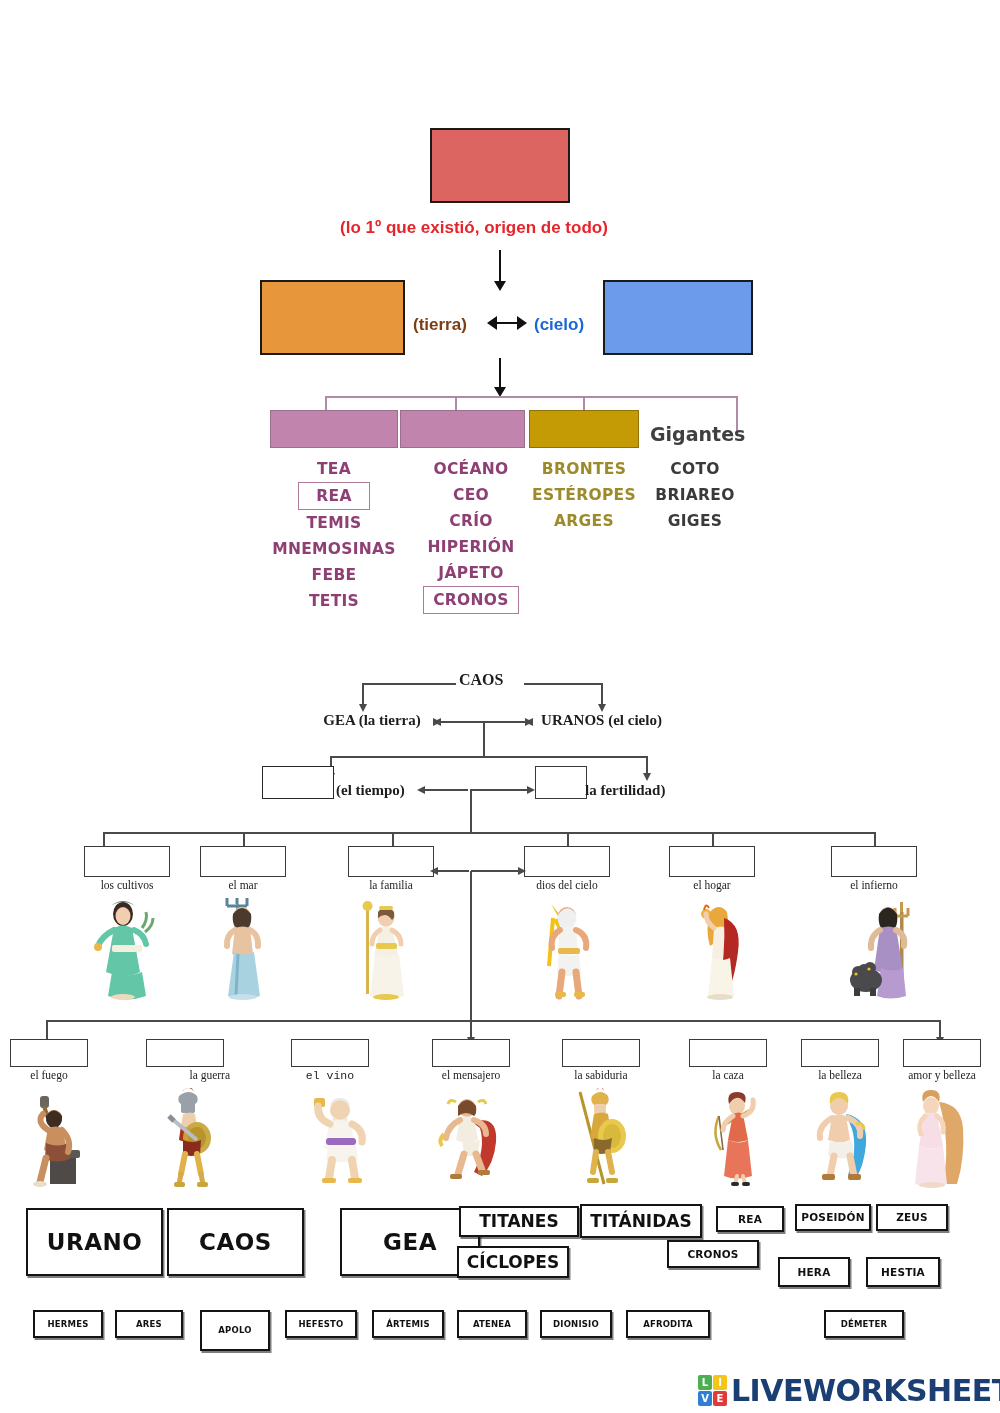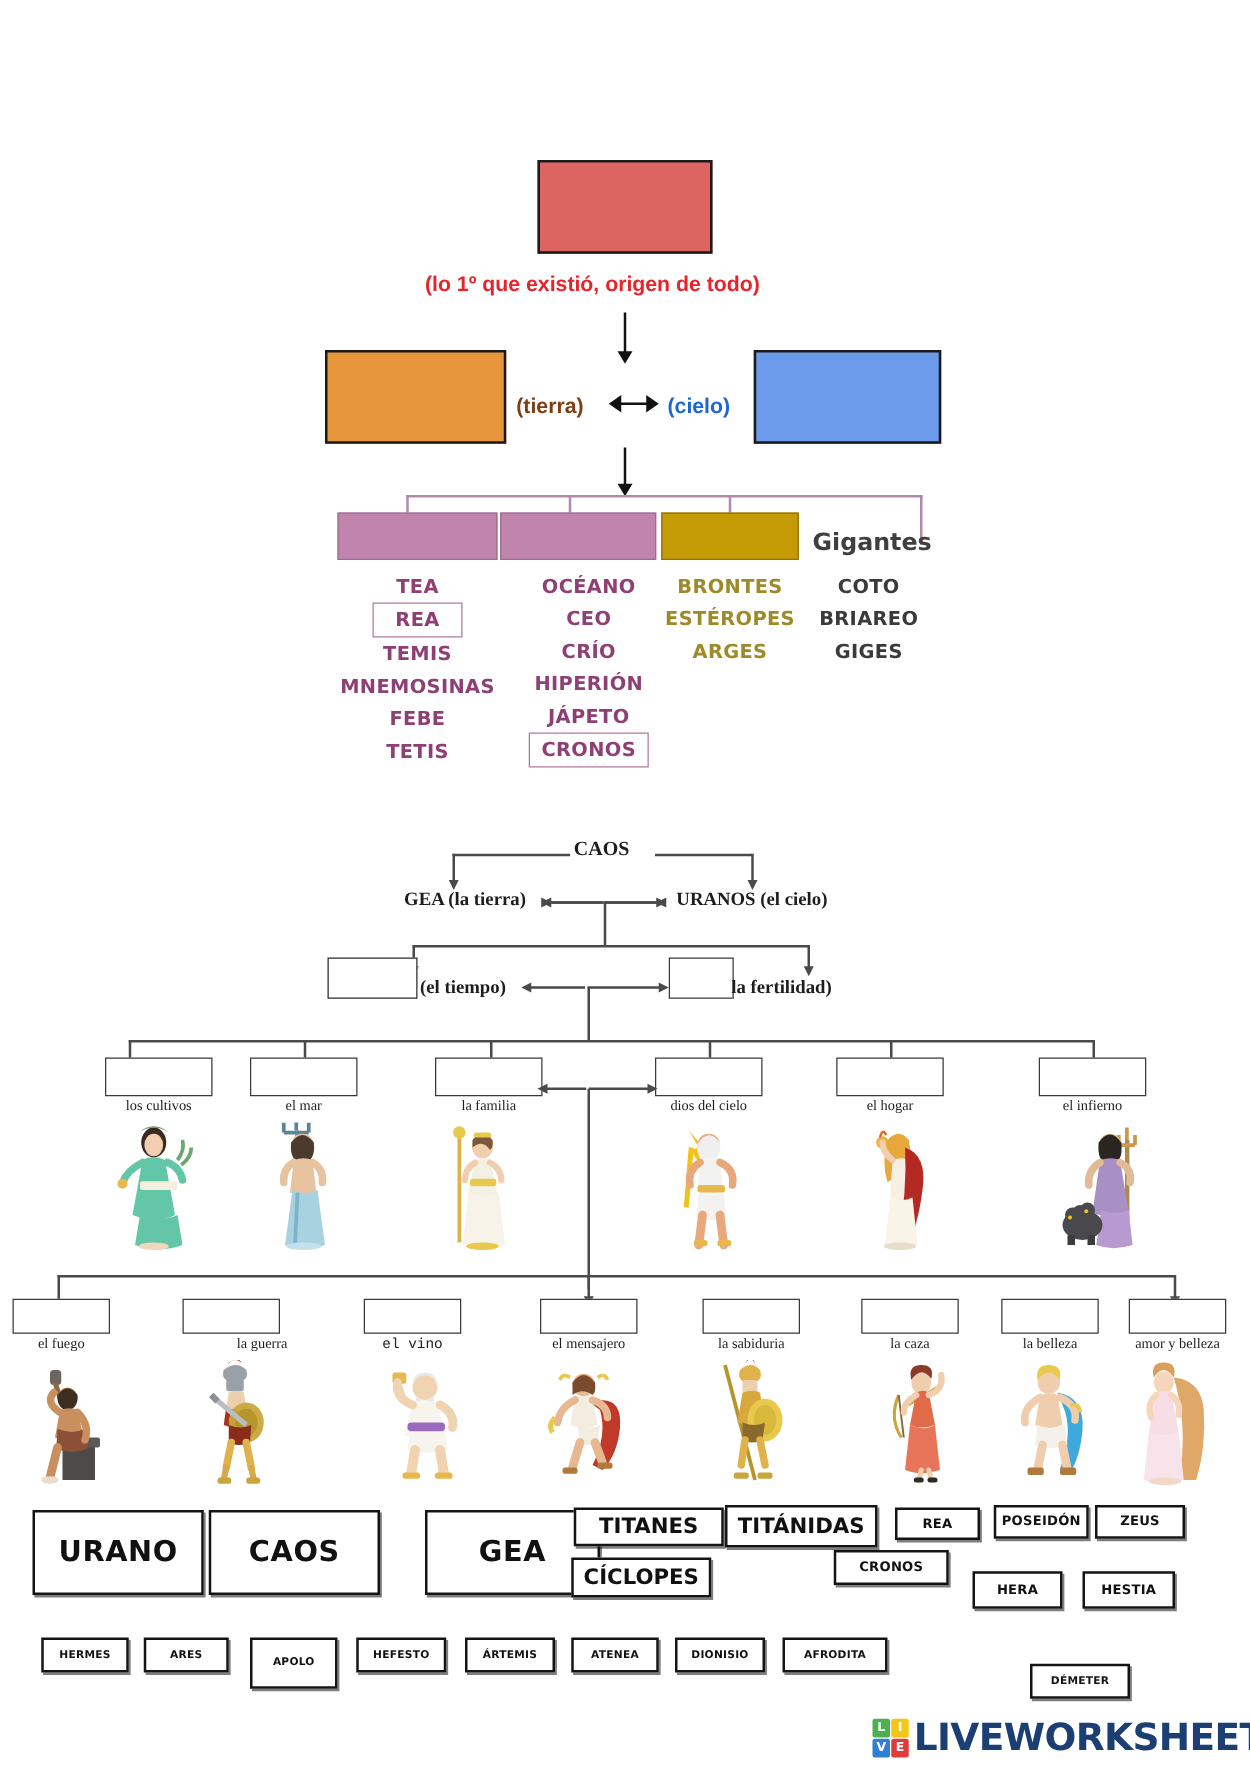--- a/index.html
+++ b/index.html
@@ -508,21 +508,21 @@
   <div class="abs chip sm" style="left:866px; top:1257px; width:74px; height:30px;">HESTIA</div>
 
   <div class="abs chip xs" style="left:33px; top:1310px; width:70px; height:28px;">HERMES</div>
   <div class="abs chip xs" style="left:115px; top:1310px; width:68px; height:28px;">ARES</div>
   <div class="abs chip xs" style="left:200px; top:1310px; width:70px; height:41px;">APOLO</div>
   <div class="abs chip xs" style="left:285px; top:1310px; width:72px; height:28px;">HEFESTO</div>
   <div class="abs chip xs" style="left:372px; top:1310px; width:72px; height:28px;">ÁRTEMIS</div>
   <div class="abs chip xs" style="left:457px; top:1310px; width:70px; height:28px;">ATENEA</div>
   <div class="abs chip xs" style="left:540px; top:1310px; width:72px; height:28px;">DIONISIO</div>
   <div class="abs chip xs" style="left:626px; top:1310px; width:84px; height:28px;">AFRODITA</div>
-  <div class="abs chip xs" style="left:824px; top:1310px; width:80px; height:28px;margin-top:21px;">DÉMETER</div>
+  <div class="abs chip xs" style="left:824px; top:1310px; width:80px; height:28px;">DÉMETER</div>
 
   <div class="logo" style="left:698px; top:1373px;">
     <div class="logo-tiles">
       <span class="tile" style="background:#4caf50;">L</span>
       <span class="tile" style="background:#f5c518;">I</span>
       <span class="tile" style="background:#2f7fd4;">V</span>
       <span class="tile" style="background:#e03b3b;">E</span>
     </div>
     <span class="logo-text">LIVEWORKSHEETS</span>
   </div>

